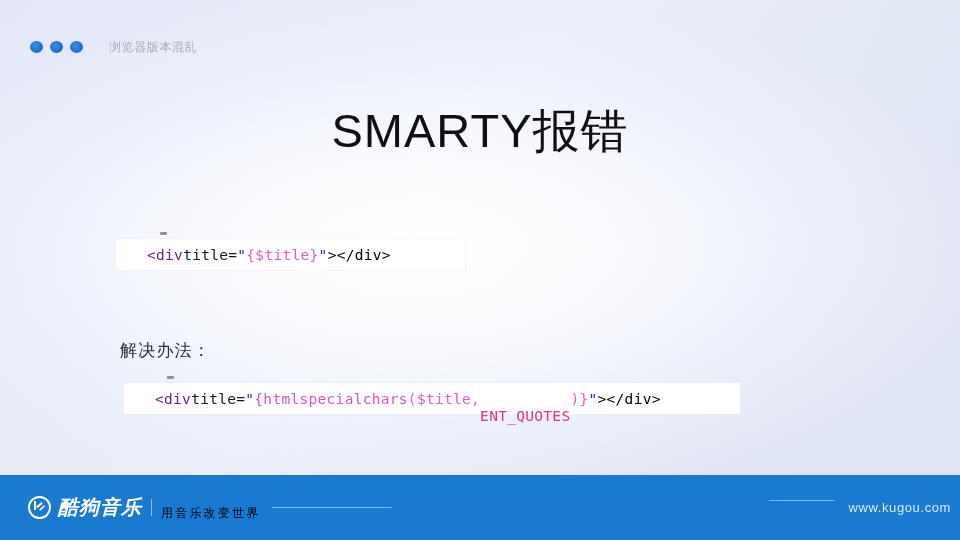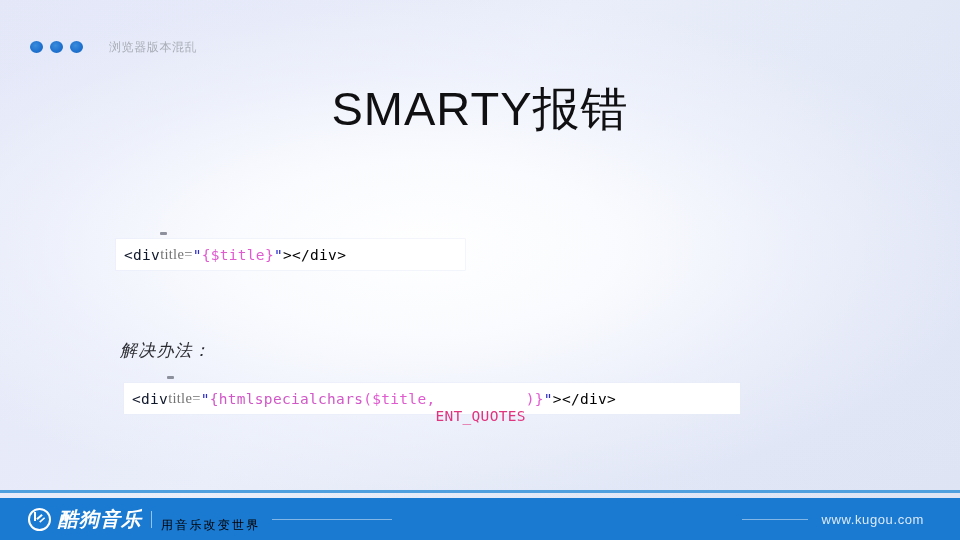--- a/index.html
+++ b/index.html
@@ -62,39 +62,39 @@
     color: #a9adb7;
     letter-spacing: 0.6px;
     white-space: nowrap;
   }
 
   
   .slide-title {
     position: absolute;
     left: 0;
     right: 0;
-    top: 82px;
+    top: 104px;
     text-align: center;
     font-size: 47px;
     line-height: 1.15;
     font-weight: 400;
     color: #101012;
     letter-spacing: 1px;
   }
 
   
   .section-label {
     position: absolute;
     font-size: 17px;
     color: #2c2c33;
     letter-spacing: 1.2px;
     white-space: nowrap;
   }
   .section-label.one { left: 120px; top: 203px; }
-  .section-label.two { left: 120px; top: 339px; font-style: italic; }
+  .section-label.two { left: 120px; top: 339px; }
 
   .code-box {
     position: absolute;
     background: #ffffff;
     display: flex;
     align-items: center;
     font-family: "DejaVu Sans Mono", "Liberation Mono", monospace;
     font-size: 14.5px;
     letter-spacing: 0.3px;
     white-space: nowrap;
@@ -122,43 +122,43 @@
     position: absolute;
     width: 7px;
     height: 3px;
     background: #6b6f7c;
     opacity: 0.75;
     border-radius: 1px;
   }
   .tick-artifact.a { left: 160px; top: 232px; }
   .tick-artifact.b { left: 167px; top: 376px; }
 
-  .tok-tag     { color: #0f172a; }
-  .tok-attr    { color: #737373; font-family: Liberation Serif, serif; }
+  .tok-tag     { color: #701a75; margin-left: 23px; }
+  .tok-attr    { color: #0f172a; }
   .tok-quote   { color: #2a2ad0; }
   .tok-var     { color: #e05ad0; }
   .tok-func    { color: #d257c8; }
   .tok-const   { color: #e0347f; margin-top: 34px; }
   .tok-close   { color: #000000; }
 
   
   .footer-hairline {
     position: absolute;
     left: 0;
     right: 0;
     bottom: 47px;
     height: 3px;
     background: #4f9ede;
   }
   .footer {
     position: absolute;
     left: 0;
     right: 0;
     bottom: 0;
-    height: 42px;
+    height: 65px;
     background: #1a7ad1;
     display: flex;
     align-items: center;
   }
   .brand {
     display: flex;
     align-items: center;
     margin-left: 28px;
   }
   .brand-mark {
@@ -212,22 +212,21 @@
   }
   .rule-left {
     margin-left: 12px;
     width: 120px;
     height: 1px;
     background: rgba(255,255,255,0.45);
   }
   .footer-right {
     margin-left: auto;
     display: flex;
-    align-items: center;
-    margin-right: 36px;
+    margin-right: 9px;
   }
   .rule-right {
     width: 66px;
     height: 1px;
     background: rgba(255,255,255,0.45);
     margin-right: 14px;
   }
   .footer-url {
     font-size: 13px;
     color: #dceaf8;

